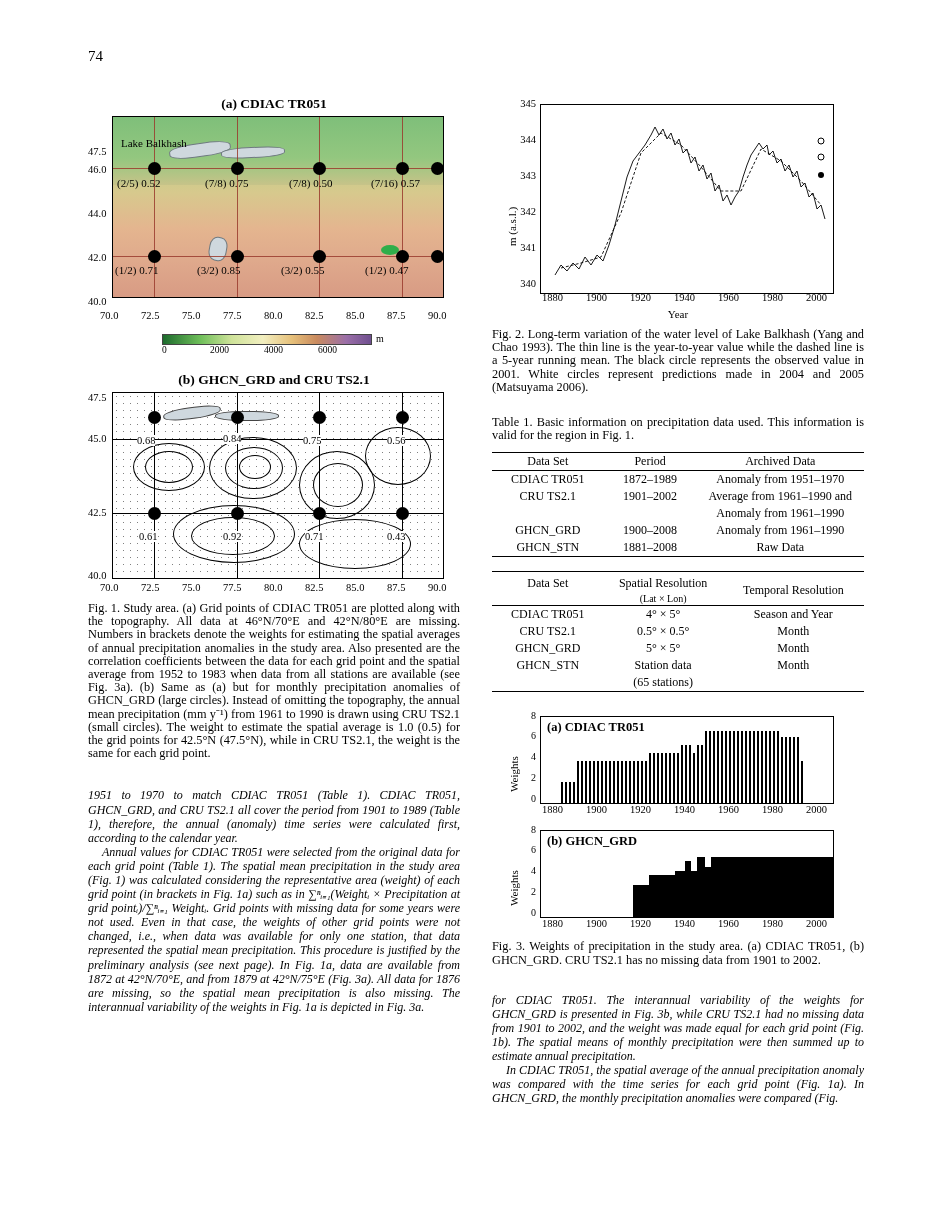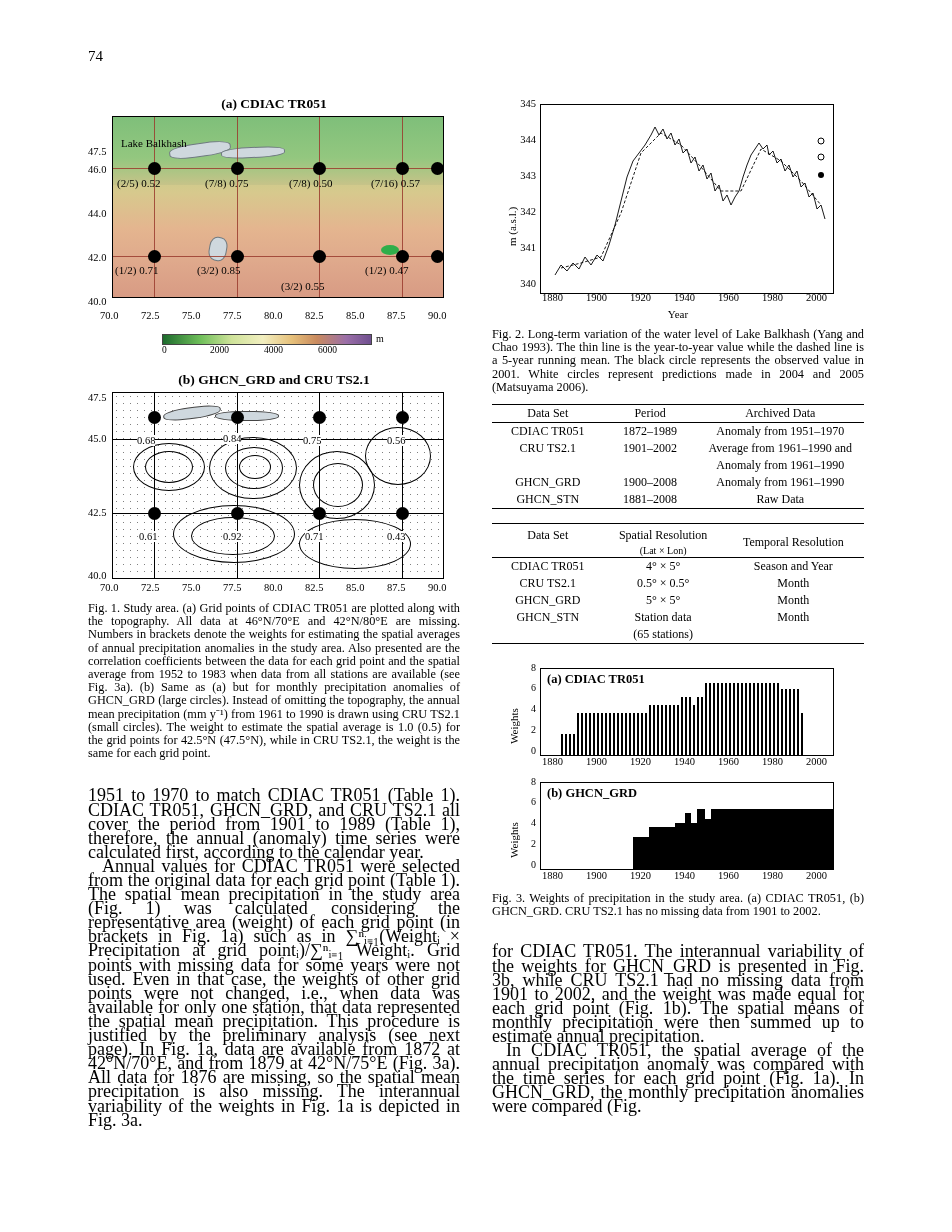--- a/index.html
+++ b/index.html
@@ -44,21 +44,21 @@
   
   #fig1b-title{margin:10px 0 4px 0;}
   .mapbox2{position:relative;width:330px;height:185px;margin-left:24px;border:1px solid #000;background:#fff;}
   .dotsfill{position:absolute;left:0;top:0;right:0;bottom:0;
     background-image:radial-gradient(#555 0.6px, transparent 0.7px);
     background-size:7px 7px;opacity:.75;}
   .contour{position:absolute;border:1px solid #000;border-radius:50%;}
   .corrlab{position:absolute;font-size:10.5px;}
 
   
-  .bodytxt{font-size:18px;line-height:14.1px;text-align:justify;}
+  .bodytxt{font-size:12px;line-height:14.1px;text-align:justify;font-style:italic;}
   .bodytxt p{margin:0;text-indent:14px;}
   .bodytxt p.first{text-indent:0;}
 
   
   .chartbox{position:relative;border:1px solid #000;background:#fff;}
   .ylabel{position:absolute;font-size:11px;transform:rotate(-90deg);transform-origin:left top;white-space:nowrap;}
   .tickx{position:absolute;font-size:10.5px;}
   .ticky{position:absolute;font-size:10.5px;text-align:right;}
 
   
@@ -110,21 +110,21 @@
         <div class="dot" style="left:318px;top:133px;"></div>
 
         <div class="maplab" style="left:8px;top:20px;">Lake Balkhash</div>
 
         <div class="maplab" style="left:4px;top:60px;">(2/5) 0.52</div>
         <div class="maplab" style="left:92px;top:60px;">(7/8) 0.75</div>
         <div class="maplab" style="left:176px;top:60px;">(7/8) 0.50</div>
         <div class="maplab" style="left:258px;top:60px;">(7/16) 0.57</div>
         <div class="maplab" style="left:2px;top:147px;">(1/2) 0.71</div>
         <div class="maplab" style="left:84px;top:147px;">(3/2) 0.85</div>
-        <div class="maplab" style="left:168px;top:147px;margin-top:16px;">(3/2) 0.55</div>
+        <div class="maplab" style="left:168px;top:147px;">(3/2) 0.55</div>
         <div class="maplab" style="left:252px;top:147px;">(1/2) 0.47</div>
       </div>
 
       <div class="axlab" style="left:0px;top:30px;">47.5</div>
       <div class="axlab" style="left:0px;top:48px;">46.0</div>
       <div class="axlab" style="left:0px;top:92px;">44.0</div>
       <div class="axlab" style="left:0px;top:136px;">42.0</div>
       <div class="axlab" style="left:0px;top:180px;">40.0</div>
 
       <div class="axlab" style="left:12px;top:194px;">70.0</div>
@@ -242,20 +242,21 @@
       <div class="tickx" style="left:138px;top:196px;">1920</div>
       <div class="tickx" style="left:182px;top:196px;">1940</div>
       <div class="tickx" style="left:226px;top:196px;">1960</div>
       <div class="tickx" style="left:270px;top:196px;">1980</div>
       <div class="tickx" style="left:314px;top:196px;">2000</div>
     </div>
     <div style="text-align:center;font-size:11px;margin-top:2px;">Year</div>
 
     <div class="caption" style="margin-top:8px;">Fig. 2. Long-term variation of the water level of Lake Balkhash (Yang and Chao 1993). The thin line is the year-to-year value while the dashed line is a 5-year running mean. The black circle represents the observed value in 2001. White circles represent predictions made in 2004 and 2005 (Matsuyama 2006).</div>
 
+    <div class="caption" style="margin-top:22px;">Table 1. Basic information on precipitation data used. This information is valid for the region in Fig. 1.</div>
 
     <table class="t1" style="margin-top:10px;">
       <tbody>
           <tr class="rule-top rule-thin">
         <th style="width:30%;">Data Set</th>
         <th style="width:25%;">Period</th>
         <th style="width:45%;">Archived Data</th>
       </tr>
       <tr>
         <td>CDIAC TR051</td>

